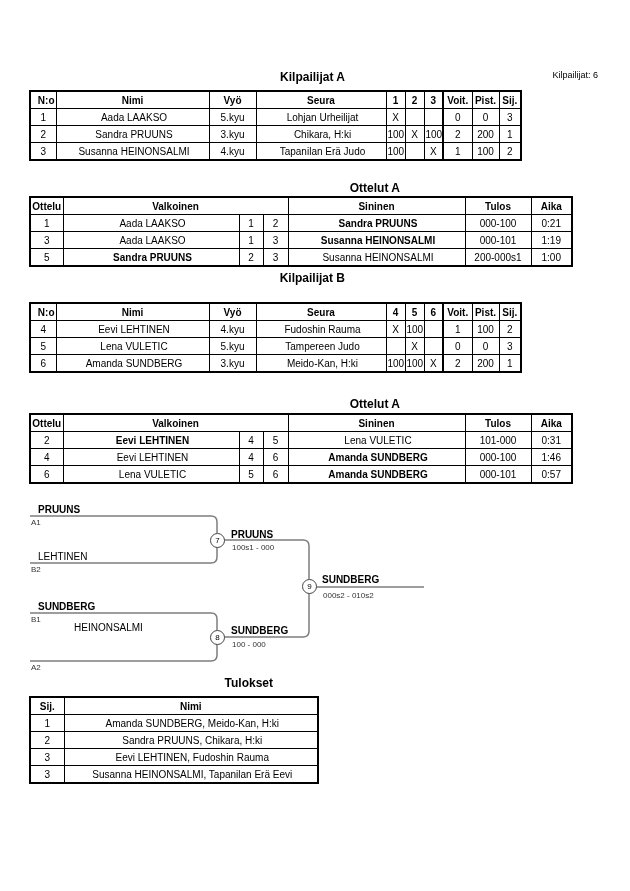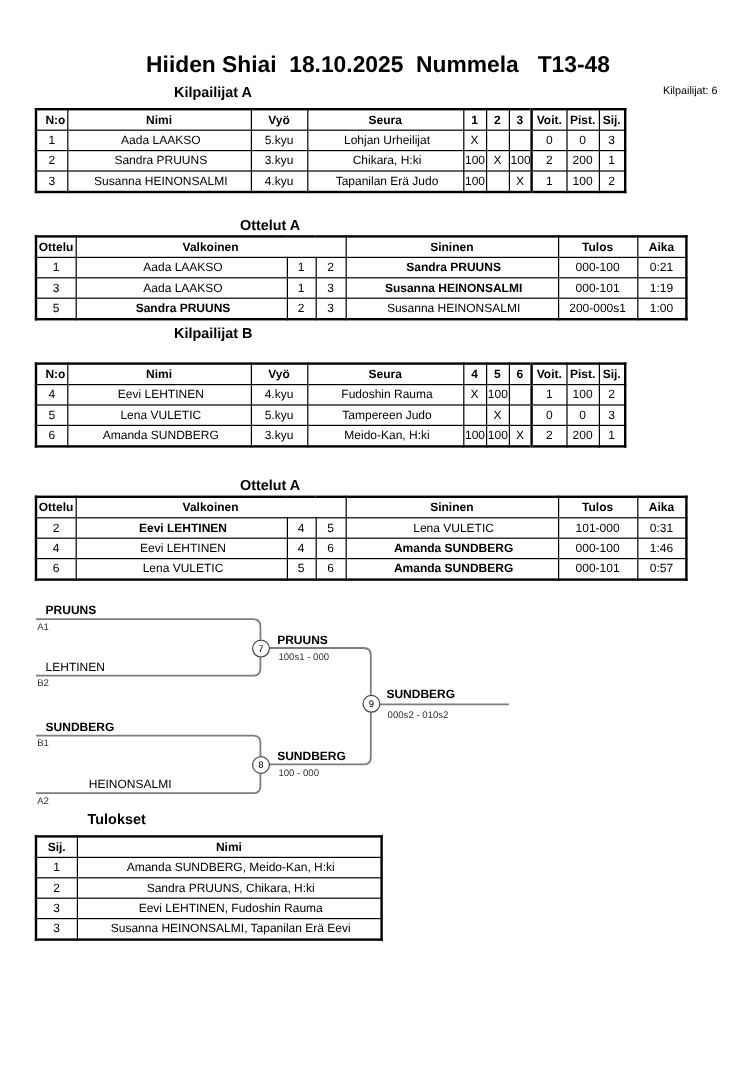--- a/index.html
+++ b/index.html
@@ -1,20 +1,20 @@
 <!DOCTYPE html>
 <html><head>
 <meta charset="utf-8">
 <style>
   html,body{margin:0;padding:0;background:#fff;}
   .page{position:relative;width:630px;height:891px;background:#fff;
         font-family:"Liberation Sans",sans-serif;color:#000;overflow:hidden;}
   .main-title{position:absolute;top:44px;left:0;width:630px;text-align:center;
         font-size:19px;font-weight:bold;white-space:pre;}
-  .sect{position:absolute;width:200px;text-align:left;font-size:12px;font-weight:bold;}
+  .sect{position:absolute;width:200px;text-align:right;font-size:12px;font-weight:bold;}
   .count{position:absolute;top:70px;left:498px;width:100px;text-align:right;font-size:9px;}
   table{position:absolute;border-collapse:collapse;table-layout:fixed;
         font-size:10px;border:2px solid #000;background:#fff;}
   th,td{border:1px solid #000;height:16px;padding:0 1px;text-align:center;
         overflow:hidden;white-space:nowrap;font-weight:normal;}
   th{font-weight:bold;}
   .al{text-align:center;padding-left:4px;}
   .hno{text-align:right;padding-left:2px;}
   .tl{border-left:2px solid #000;}
   .b{font-weight:bold;}
@@ -23,21 +23,20 @@
   .seed{position:absolute;font-size:8px;color:#333;white-space:nowrap;}
   .score{position:absolute;font-size:8px;color:#333;white-space:nowrap;}
   .mcircle{position:absolute;width:13px;height:13px;border:1px solid #444;border-radius:50%;
         background:#fff;font-size:8px;line-height:13px;text-align:center;}
 </style>
 </head>
 <body>
 
 <div class="page">
 
-  <div class="main-title">Hiiden Shiai  18.10.2025  Nummela   T13-48</div>
   <div class="sect" style="top:70px;left:145px;">Kilpailijat A</div>
   <div class="count">Kilpailijat: 6</div>
 
   <table style="top:90px;left:29px;width:491px;">
     <colgroup>
         <col style="width:26px">
         <col style="width:153px">
         <col style="width:47px">
         <col style="width:130px">
         <col style="width:19px">
@@ -277,21 +276,21 @@
       <path d="M 316 587 H 424"></path>
     </g>
   </svg>
 
   <div class="lbl b" style="top:504px;left:38px;">PRUUNS</div>
   <div class="seed" style="top:518px;left:31px;">A1</div>
   <div class="lbl" style="top:551px;left:38px;">LEHTINEN</div>
   <div class="seed" style="top:565px;left:31px;">B2</div>
   <div class="lbl b" style="top:601px;left:38px;">SUNDBERG</div>
   <div class="seed" style="top:615px;left:31px;">B1</div>
-  <div class="lbl" style="top:649px;left:38px;padding-left:36px;">HEINONSALMI</div>
+  <div class="lbl" style="top:622px;left:38px;padding-left:36px;">HEINONSALMI</div>
   <div class="seed" style="top:663px;left:31px;">A2</div>
 
   <div class="mcircle" style="top:533px;left:210px;">7</div>
   <div class="lbl b" style="top:529px;left:231px;">PRUUNS</div>
   <div class="score" style="top:543px;left:232px;">100s1 - 000</div>
 
   <div class="mcircle" style="top:630px;left:210px;">8</div>
   <div class="lbl b" style="top:625px;left:231px;">SUNDBERG</div>
   <div class="score" style="top:640px;left:232px;">100 - 000</div>
 

